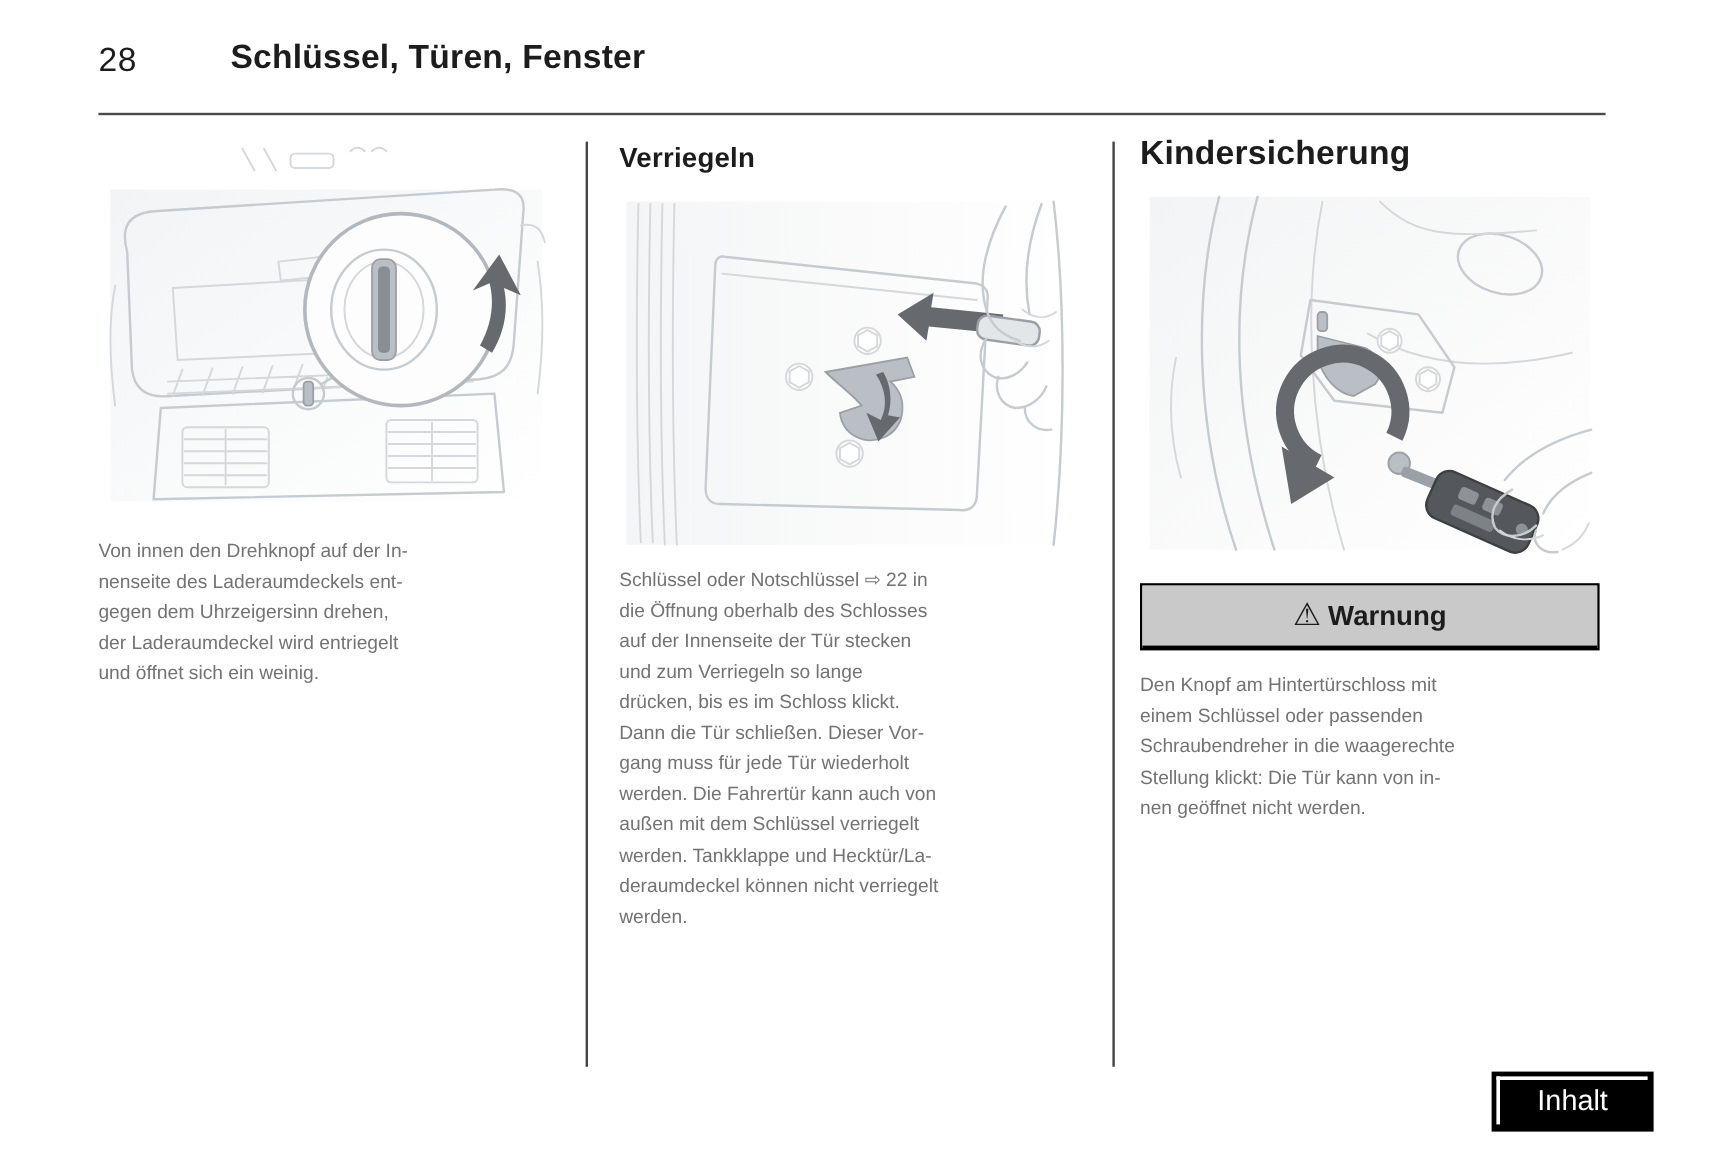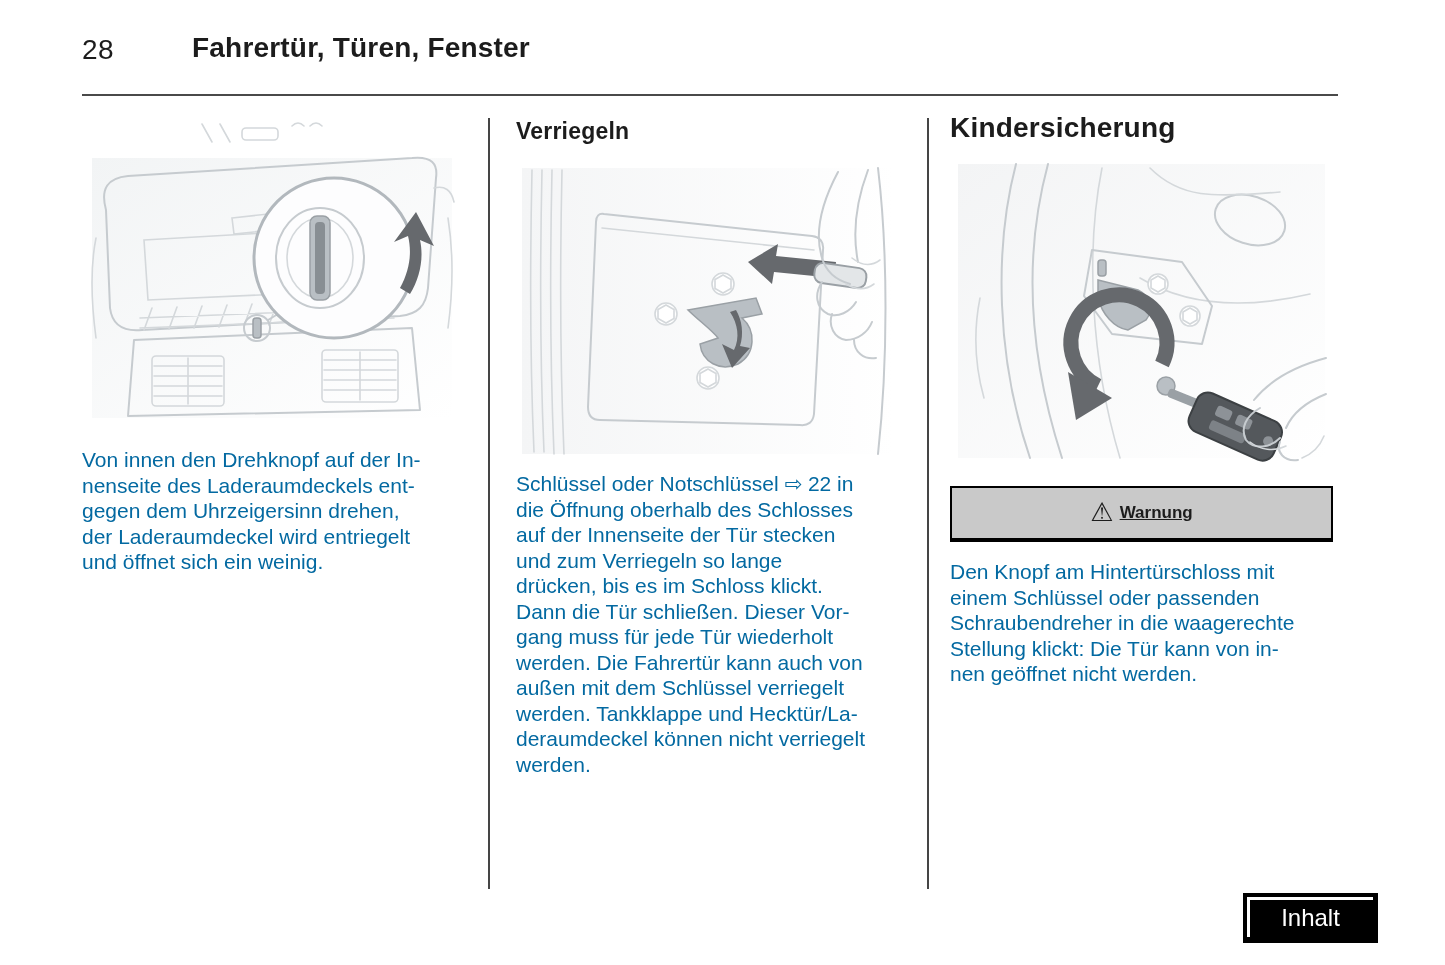--- a/index.html
+++ b/index.html
@@ -20,50 +20,50 @@
   .col2 { left:516px; width:384px; }
   .col3 { left:950px; top:112px; width:383px; }
 
   .subheading { font-size:23px; font-weight:700; letter-spacing:0.2px; }
   .mainheading { font-size:28px; font-weight:700; letter-spacing:0.2px; }
 
   .illus { display:block; }
   .col2 .illus { margin-top:17px; }
   .col3 .illus { margin-top:14px; }
 
-  .para { font-size:21px; line-height:25.5px; white-space:pre-line; color:#0369a1; }
+  .para { font-size:16px; line-height:25.5px; white-space:pre-line; color:#737373; }
   .col1 .para { margin-top:22px; }
   .col2 .para { margin-top:11px; }
   .col3 .para { margin-top:17px; }
 
   .warning-box { margin-top:22px; border:2px solid #000; background:#fff; }
   .warning-head { height:52px; background:#c9c9c9; border-bottom:2px solid #000;
                   display:flex; align-items:center; justify-content:center; gap:6px; }
   .warning-icon { font-size:26px; line-height:1; font-weight:400; transform:translateY(-1px); }
-  .warning-title { font-size:17px; font-weight:700;text-decoration:underline; }
+  .warning-title { font-size:23px; font-weight:700; }
   .warning-body { padding:13px 15px 15px 15px; }
 
   .contents-button { position:absolute; left:1243px; top:893px; width:135px; height:50px;
                      background:#000; color:#fff; border:none; cursor:pointer;
                      font-family:"Liberation Sans","DejaVu Sans",sans-serif; font-size:24px; }
   .contents-button::before { content:""; position:absolute; top:4px; left:4px; right:5px; bottom:6px;
                      border-top:3px solid #fff; border-left:3px solid #fff; pointer-events:none; }
 
   svg .ln  { fill:none; stroke:#c6cbcf; stroke-width:2; stroke-linecap:round; stroke-linejoin:round; }
   svg .lnt { fill:none; stroke:#d4d8db; stroke-width:1.6; stroke-linecap:round; }
   svg .drk { fill:#66696d; stroke:none; }
   svg .mid { fill:#b9bfc4; stroke:#9aa0a5; stroke-width:1.5; }
 </style>
 </head>
 <body>
 
 <div class="page">
 
   <div class="page-number">28</div>
-  <div class="chapter-title">Fahrertür, Türen, Fenster</div>
+  <div class="chapter-title">Schlüssel, Türen, Fenster</div>
   <div class="header-rule"></div>
 
   <div class="divider d1"></div>
   <div class="divider d2"></div>
 
   <div class="col col1">
     <svg class="illus" width="380" height="307" viewBox="0 0 380 307">
       <defs>
         <linearGradient id="g1" x1="0" y1="0" x2="1" y2="1">
           <stop offset="0" stop-color="#f2f4f5"></stop>

